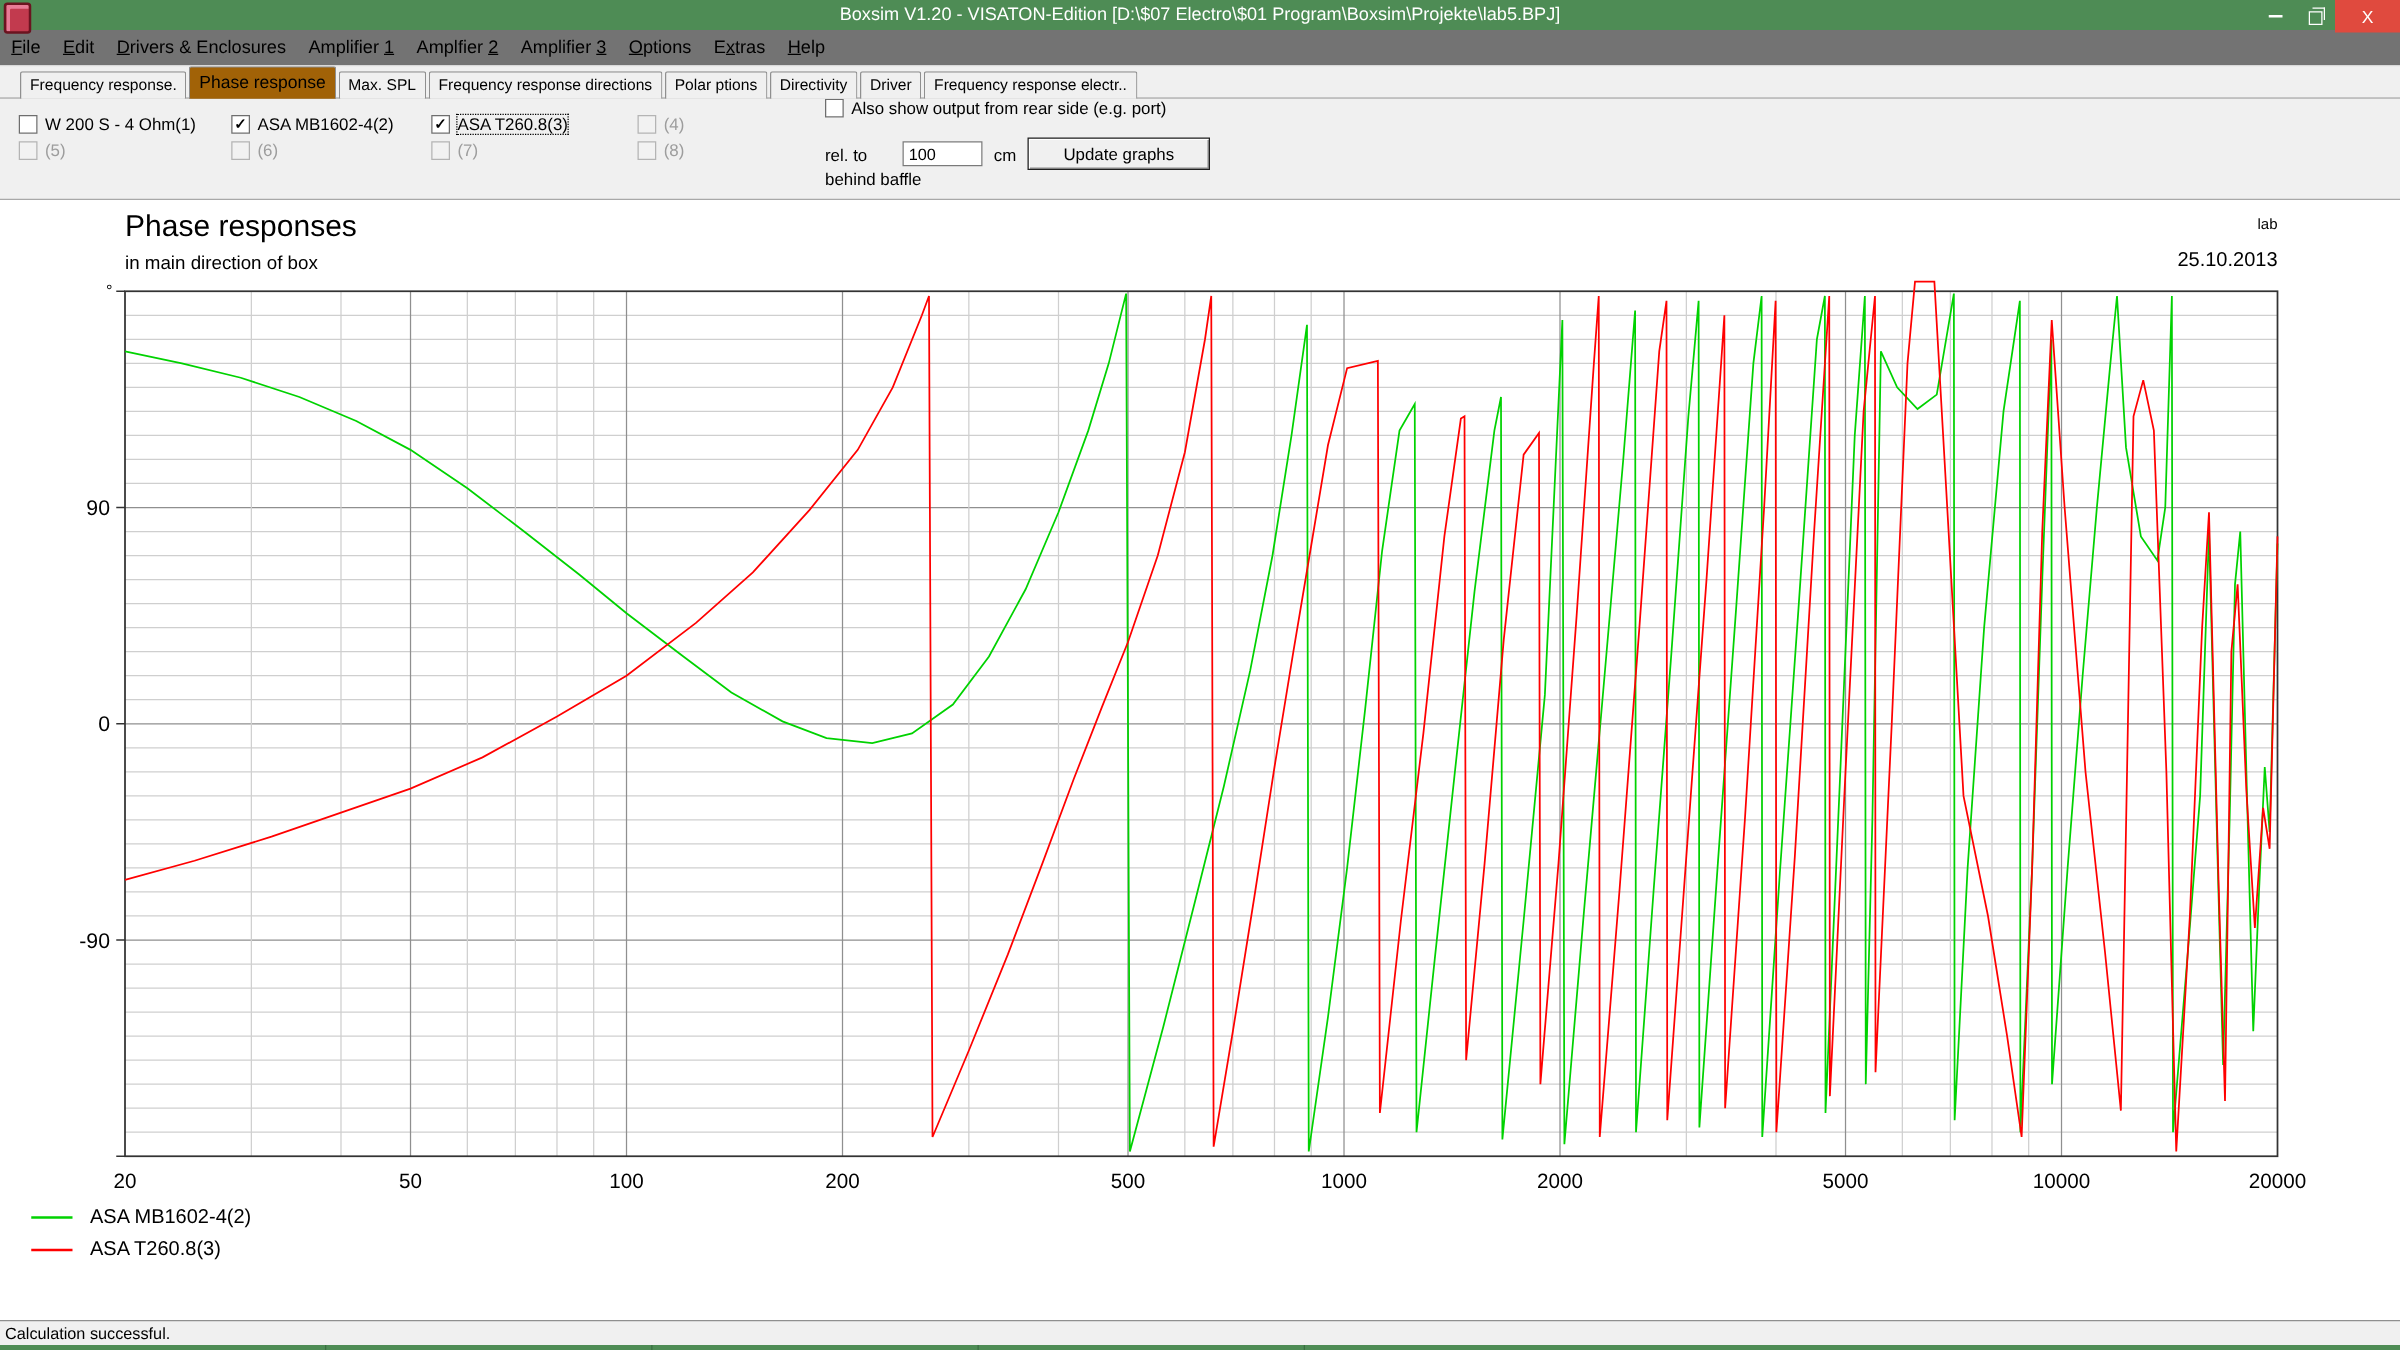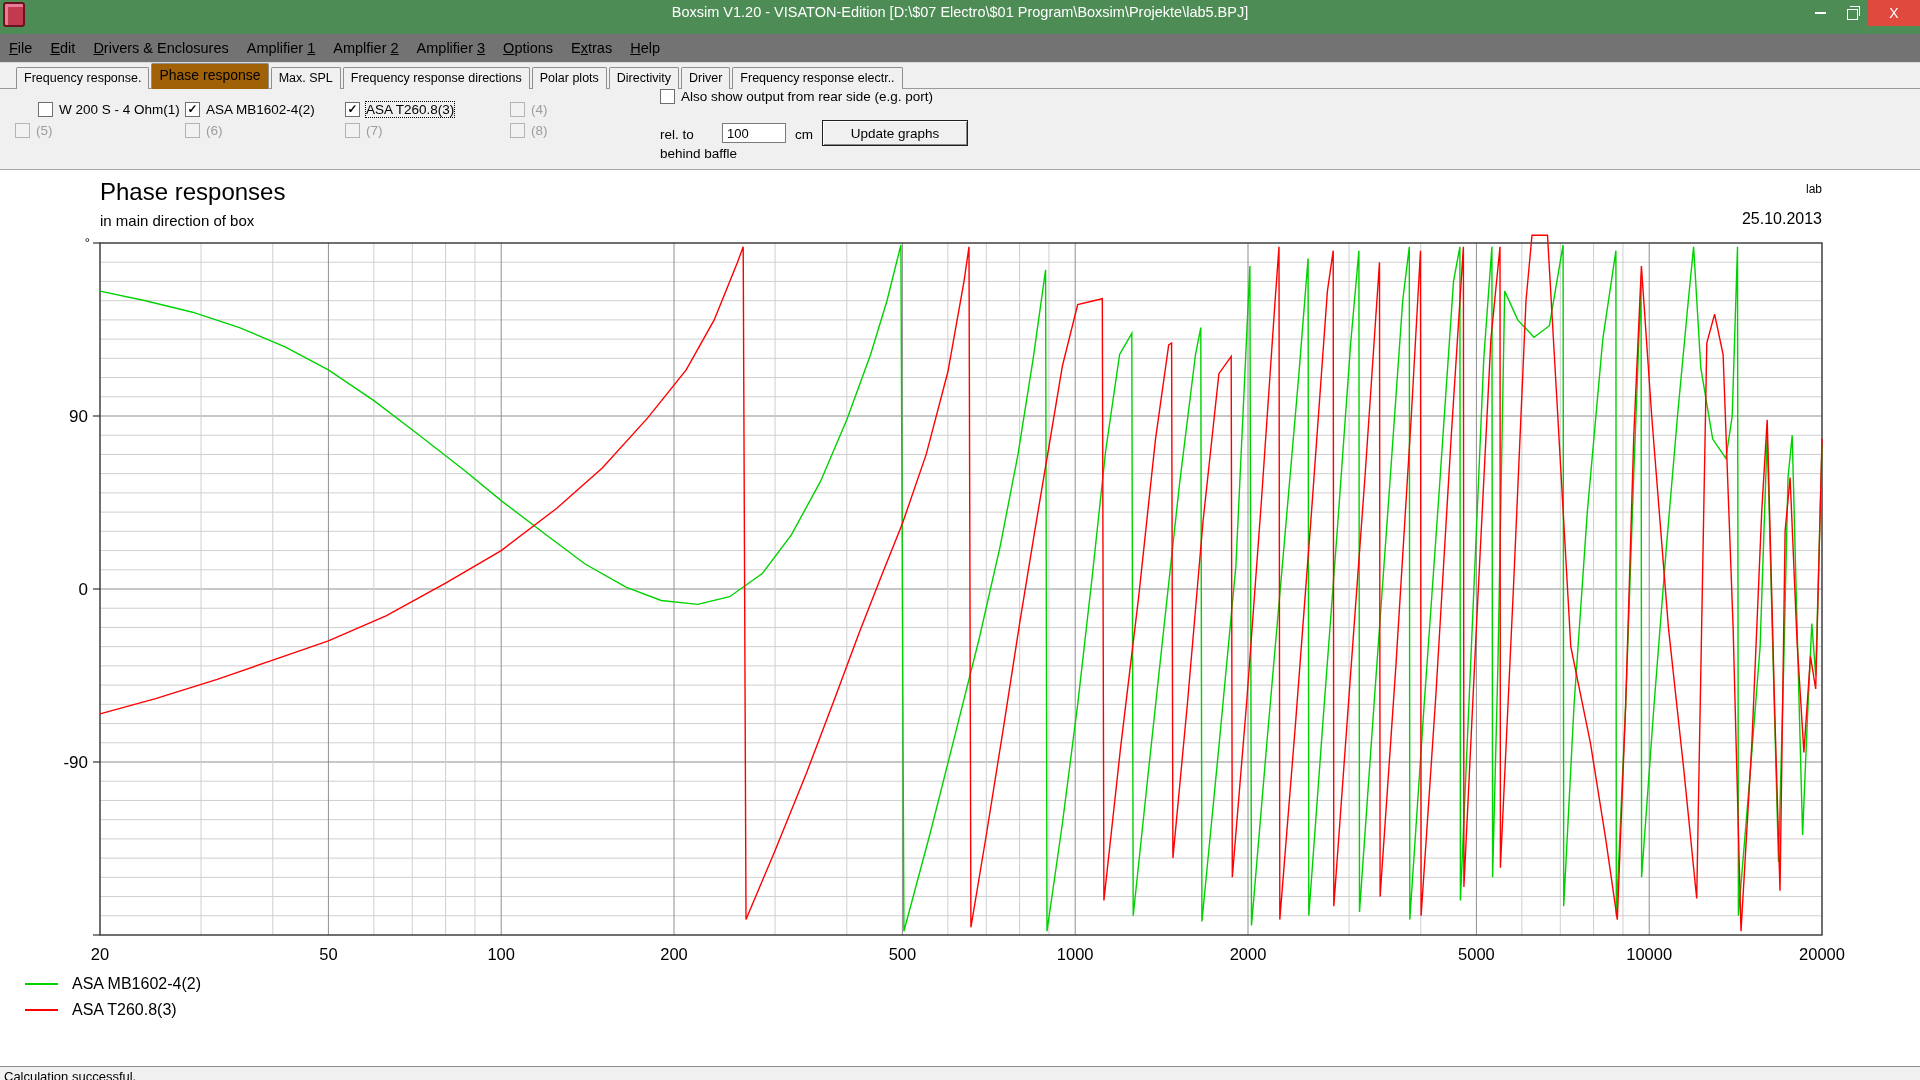--- a/index.html
+++ b/index.html
@@ -1,21 +1,21 @@
 <!DOCTYPE html>
 <html><head>
 <meta charset="utf-8">
 <style>
   html,body{margin:0;padding:0;background:#000;}
   body{width:1920px;height:1080px;overflow:hidden;font-family:"Liberation Sans",sans-serif;
        -webkit-font-smoothing:antialiased;color:#000;}
   .app{width:1920px;height:1080px;display:flex;flex-direction:column;background:#fff;}
 
   
-  .titlebar{height:34px;background:#4e8c55;position:relative;flex:0 0 auto;}
+  .titlebar{height:24px;background:#4e8c55;position:relative;flex:0 0 auto;}
   .app-icon{position:absolute;left:3px;top:2px;width:18px;height:21px;background:#c23a4e;
             border:2px solid #6b1420;border-radius:3px;box-shadow:inset 3px 3px 0 #e87c96;}
   .title-text{position:absolute;left:0;right:0;top:4px;text-align:center;color:#fff;
               font-size:14.5px;white-space:nowrap;}
   .win-btns{position:absolute;right:0;top:0;height:26px;display:flex;}
   .win-btn{width:32px;height:26px;display:flex;align-items:center;justify-content:center;color:#fff;}
   .min-glyph{width:11px;height:2px;background:#fff;}
   .restore-glyph{position:relative;width:9px;height:9px;border:1px solid #fff;margin-top:2px;}
   .restore-glyph::before{content:'';position:absolute;left:2px;top:-4px;width:9px;height:9px;
             border:1px solid #fff;border-bottom:none;border-left:none;}
@@ -97,28 +97,28 @@
     <span class="menu-item"><u>O</u>ptions</span>
     <span class="menu-item">E<u>x</u>tras</span>
     <span class="menu-item"><u>H</u>elp</span>
   </div>
 
   <div class="tabstrip">
     <span class="tab">Frequency response.</span>
     <span class="tab active">Phase response</span>
     <span class="tab">Max. SPL</span>
     <span class="tab">Frequency response directions</span>
-    <span class="tab">Polar plots</span>
+    <span class="tab">Polar ptions</span>
     <span class="tab">Directivity</span>
     <span class="tab">Driver</span>
     <span class="tab">Frequency response electr..</span>
   </div>
 
   <div class="panel">
-    <div class="cb" style="left:15px;top:13px;margin-left:23px;">
+    <div class="cb" style="left:15px;top:13px;">
         <span class="box"></span>
         <span class="lbl">W 200 S - 4 Ohm(1)</span>
       </div>
     <div class="cb" style="left:185px;top:13px;">
         <span class="box">✓</span>
         <span class="lbl">ASA MB1602-4(2)</span>
       </div>
     <div class="cb focused" style="left:345px;top:13px;">
         <span class="box">✓</span>
         <span class="lbl">ASA T260.8(3)</span>

